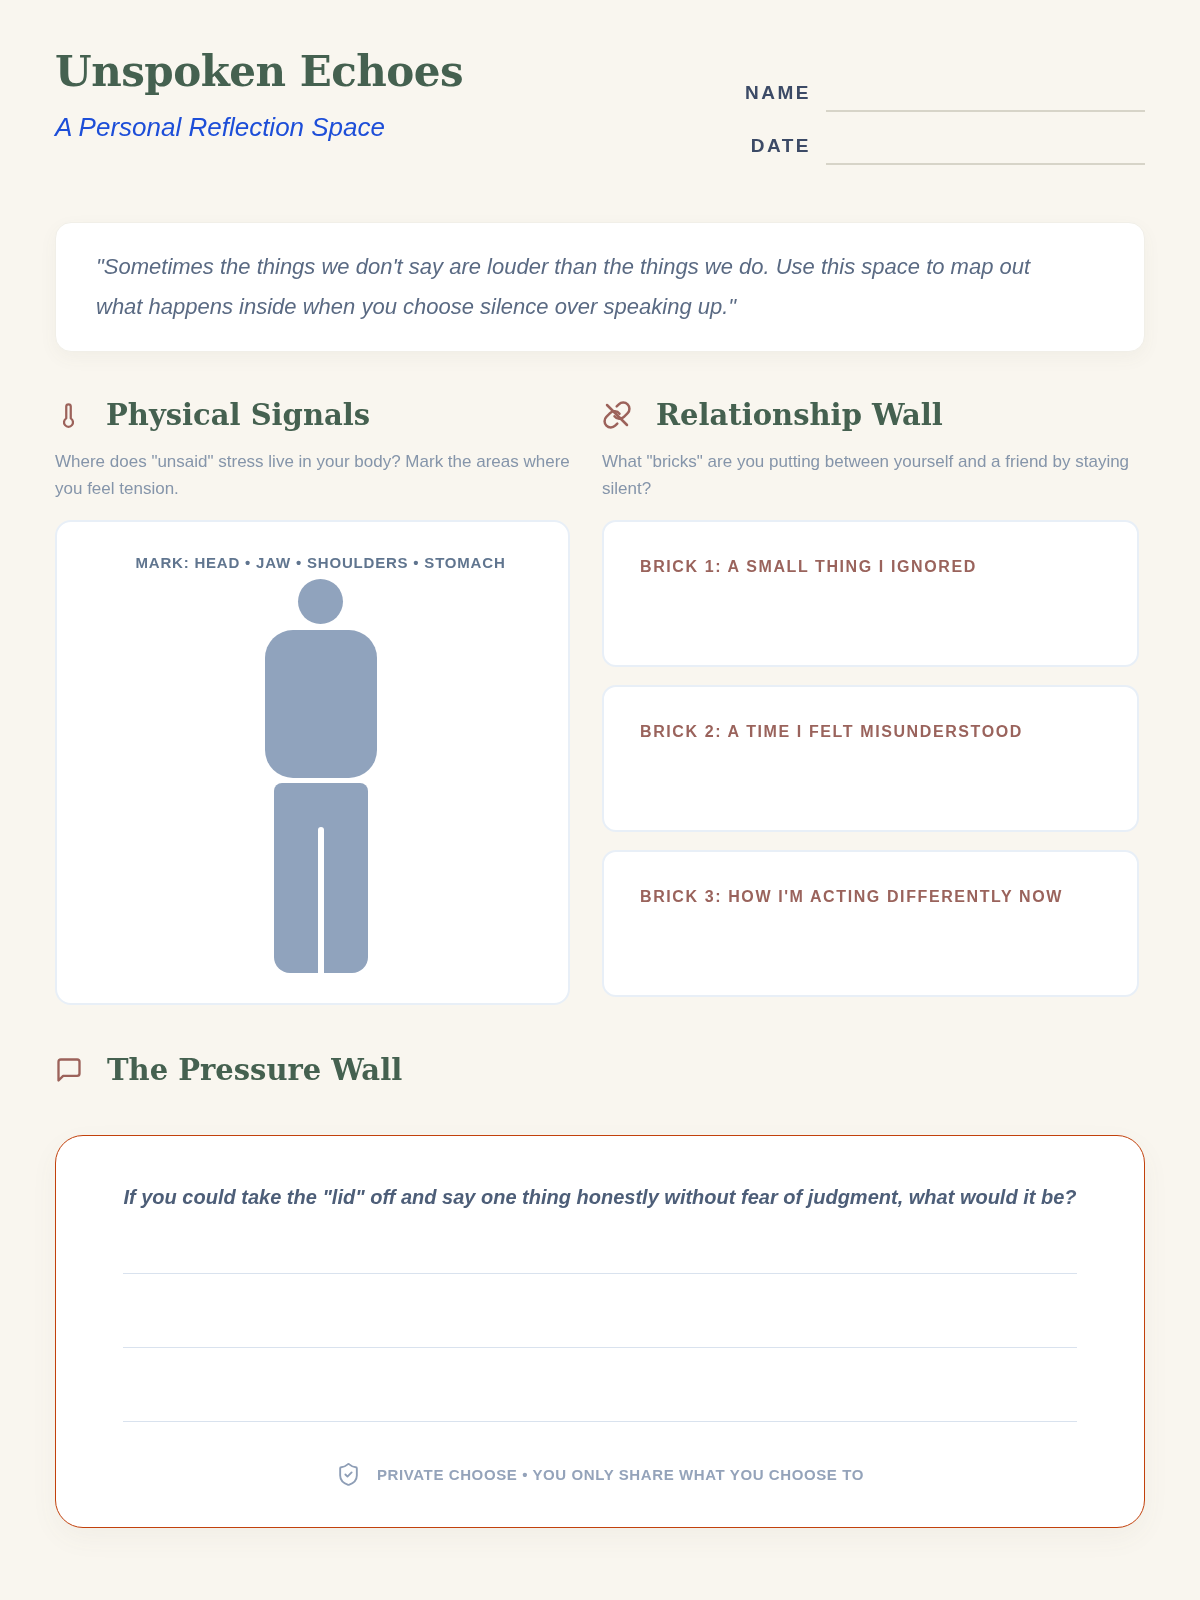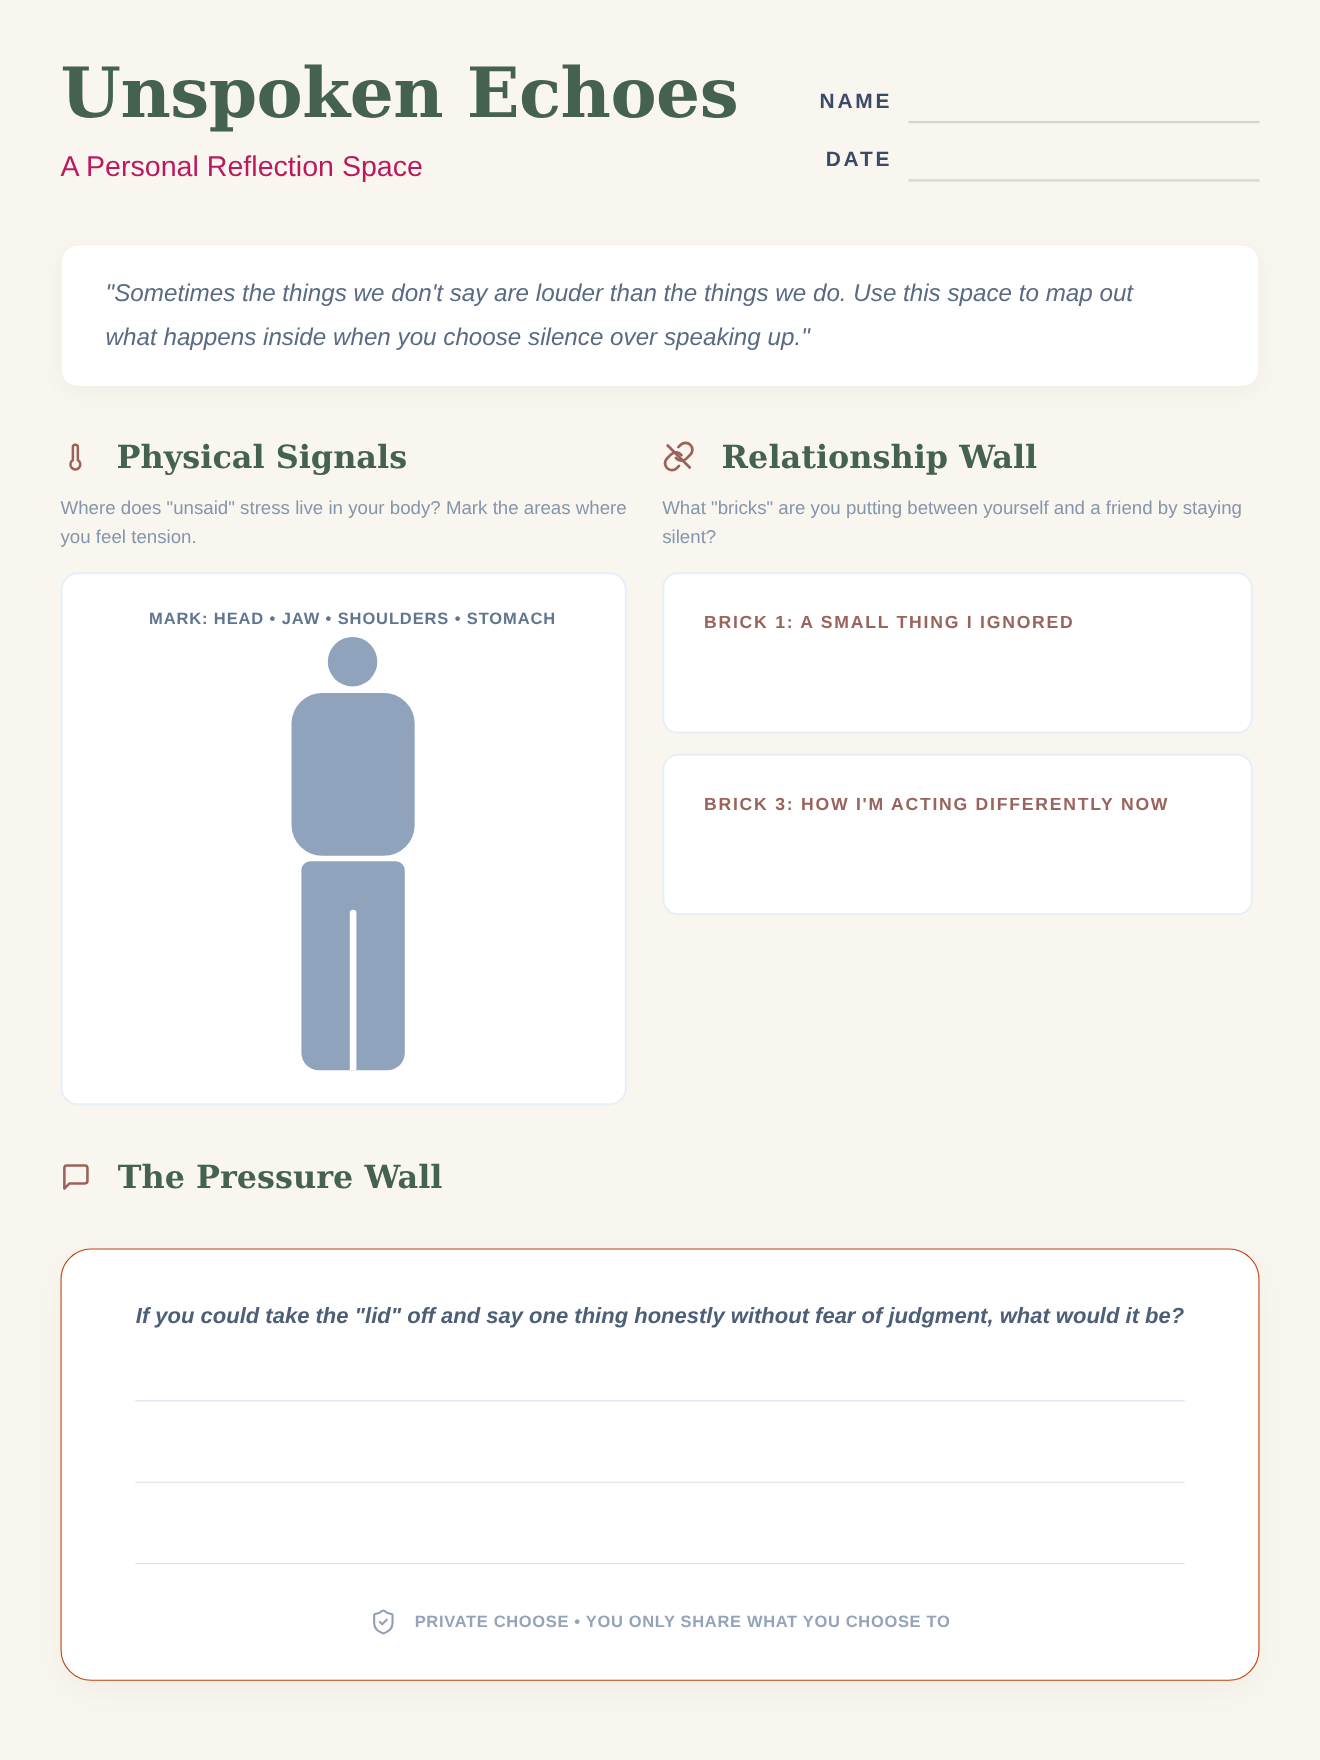--- a/index.html
+++ b/index.html
@@ -9,25 +9,25 @@
     background: #F9F6EF;
     font-family: "Liberation Sans", sans-serif;
     overflow: hidden;
   }
   .page { width: 1200px; height: 1600px; padding: 48px 55px 0; }
 
   
   .header { display: flex; justify-content: space-between; align-items: flex-start; }
   .page-title {
     font-family: "DejaVu Serif", "Liberation Serif", serif;
-    font-size: 63px; font-weight: 700; color: #456150; letter-spacing: -0.5px;
+    font-size: 42px; font-weight: 700; color: #456150; letter-spacing: -0.5px;
     line-height: 1.15;
   }
   .page-subtitle {
-    margin-top: 16px; font-size: 26px; color: #be185d;
+    margin-top: 16px; font-size: 26px; font-style: italic; color: #1d4ed8;
   }
   .header-fields { width: 402px; padding-top: 22px; }
   .field-row { display: flex; align-items: flex-end; gap: 15px; height: 42px; margin-bottom: 11px; }
   .field-label {
     width: 68px; text-align: right; font-size: 19px; font-weight: 700;
     letter-spacing: 2.5px; color: #3C4A66; padding-bottom: 8px;
   }
   .field-line { flex: 1; border-bottom: 2.5px solid #D7D4C8; height: 100%; }
 
   
@@ -153,20 +153,23 @@
             <path d="M14 11a5 5 0 0 0-7.54-.54l-3 3a5 5 0 0 0 7.07 7.07l1.71-1.72"></path>
             <line x1="4" y1="4" x2="20" y2="20"></line>
           </svg>
         </span>
         <span class="section-title">Relationship Wall</span>
       </div>
       <div class="section-desc">What "bricks" are you putting between yourself and a friend by staying silent?</div>
       <div class="bricks">
         <div class="brick-card">
           <div class="brick-label">BRICK 1: A SMALL THING I IGNORED</div>
+        </div>
+        <div class="brick-card">
+          <div class="brick-label">BRICK 2: A TIME I FELT MISUNDERSTOOD</div>
         </div>
         <div class="brick-card">
           <div class="brick-label">BRICK 3: HOW I'M ACTING DIFFERENTLY NOW</div>
         </div>
       </div>
     </div>
   </div>
 
   <div class="valve-head">
     <span class="icon">

